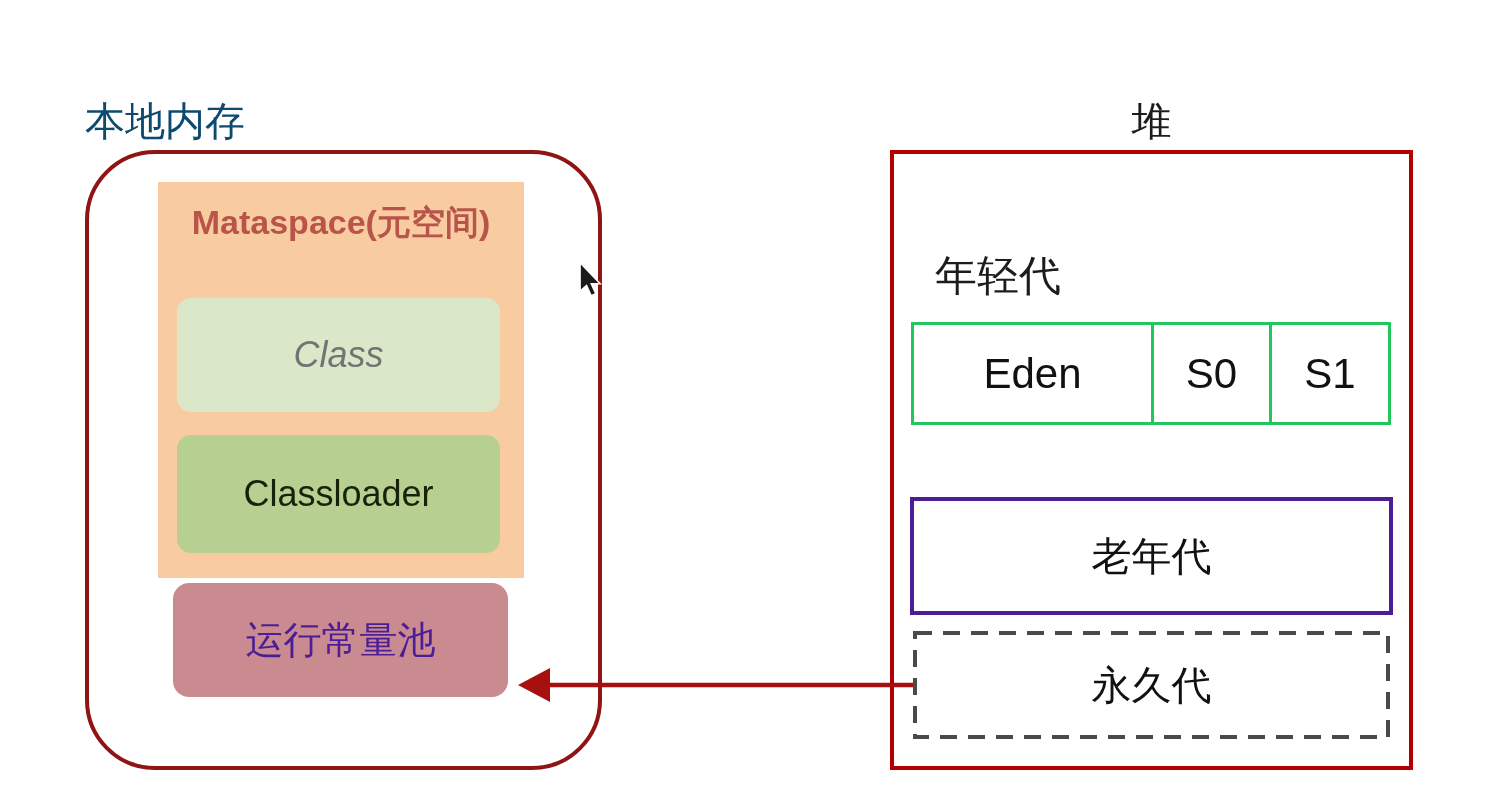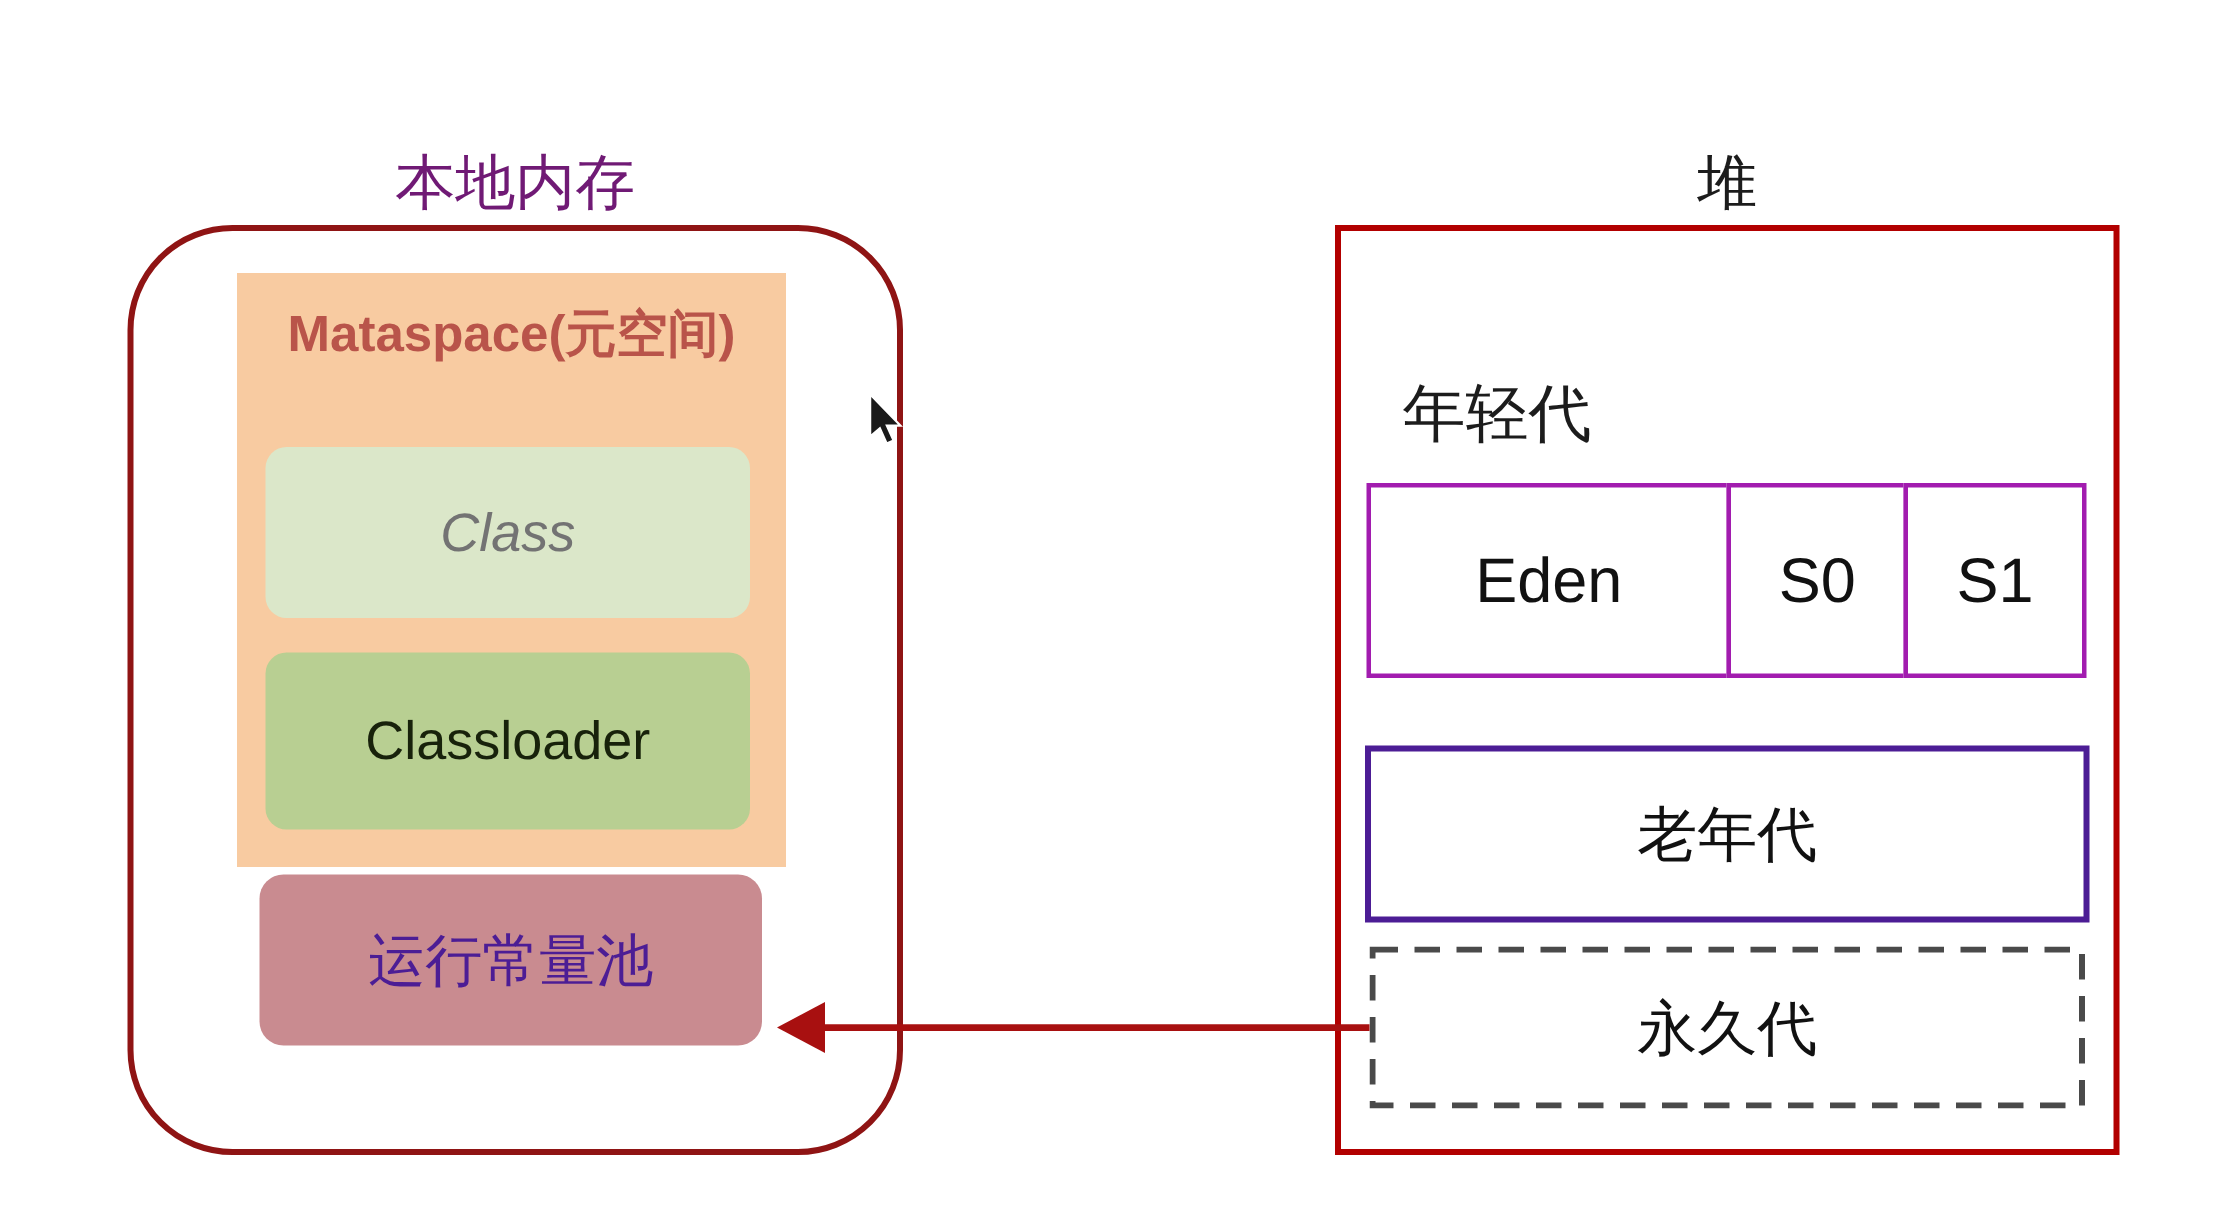--- a/index.html
+++ b/index.html
@@ -19,21 +19,21 @@
   .abs { position: absolute; box-sizing: border-box; }
   .center-flex {
     display: flex;
     align-items: center;
     justify-content: center;
   }
 
   
   .label-local {
     left: 85px; top: 94px; width: 517px; height: 50px;
-    font-size: 40px; text-align: center; color: #701a75;
+    font-size: 40px; text-align: left; color: #0c4a6e;
   }
   .local-container {
     left: 85px; top: 150px; width: 517px; height: 620px;
     border: 4px solid #8f1414;
     border-radius: 70px;
     background: transparent;
   }
   .metaspace-box {
     left: 158px; top: 182px; width: 366px; height: 396px;
     background: #f8cba1;
@@ -67,22 +67,22 @@
   .heap-container {
     left: 890px; top: 150px; width: 523px; height: 620px;
     border: 4px solid #b20000;
     background: transparent;
   }
   .young-label {
     left: 935px; top: 248px; width: 200px; height: 48px;
     font-size: 42px; color: #1c1c1c;
   }
   .region-box {
-    top: 322px; height: 130px;
-    border: 3px solid #a21caf;
+    top: 322px; height: 103px;
+    border: 3px solid #22c55e;
     background: #ffffff;
     font-size: 42px; color: #111111;
   }
   .eden-box { left: 911px; width: 243px; }
   .s0-box   { left: 1151px; width: 121px; }
   .s1-box   { left: 1269px; width: 122px; }
   .oldgen-box {
     left: 910px; top: 497px; width: 483px; height: 118px;
     border: 4px solid #4c1d95;
     background: #ffffff;

